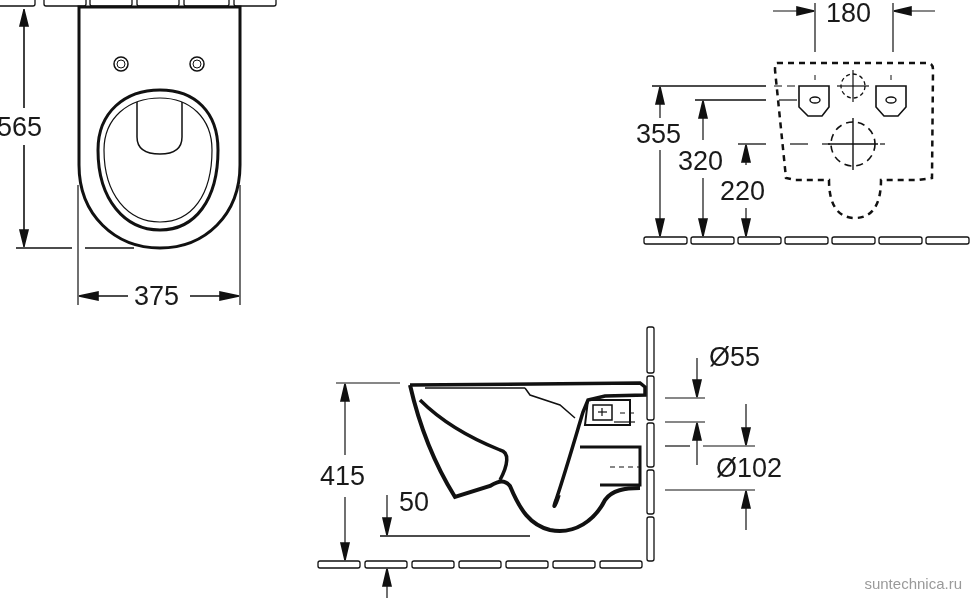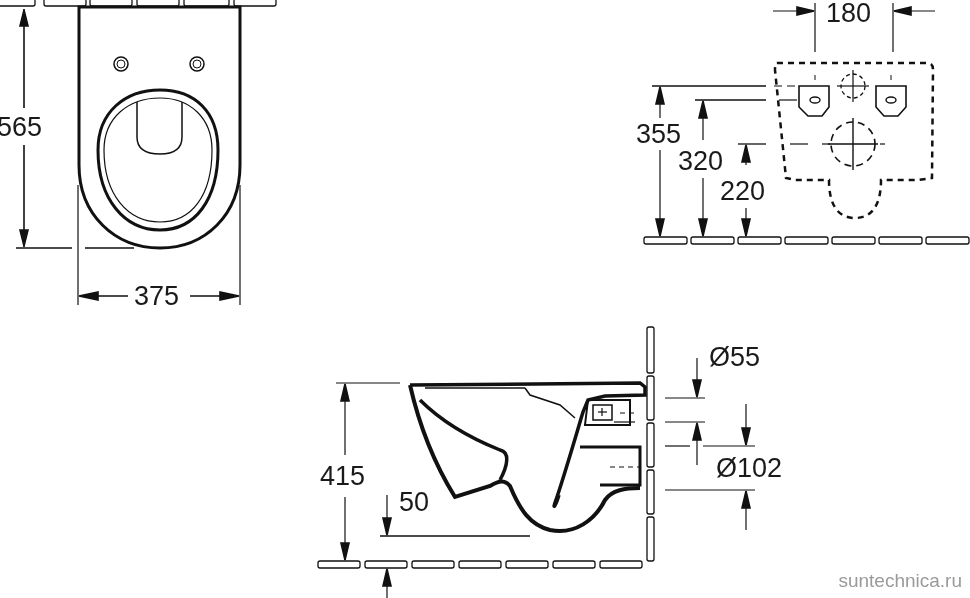--- a/index.html
+++ b/index.html
@@ -1,19 +1,19 @@
 <!DOCTYPE html>
 <html><head>
 <meta charset="utf-8">
 <style>
   html,body{margin:0;padding:0;background:#fff;}
   body{width:970px;height:598px;position:relative;overflow:hidden;font-family:"Liberation Sans",sans-serif;}
   svg{position:absolute;left:0;top:0;}
   .dim{font-family:"Liberation Sans",sans-serif;font-size:27px;fill:#1a1a1a;}
-  .wm{position:absolute;right:8px;bottom:6px;font-size:19px;color:#9a9a9a;font-family:"Liberation Sans",sans-serif;}
+  .wm{position:absolute;right:8px;bottom:6px;font-size:15px;color:#9a9a9a;font-family:"Liberation Sans",sans-serif;}
 </style>
 </head>
 <body>
 
 <svg width="970" height="598" viewBox="0 0 970 598">
   <g stroke="#111" fill="none" stroke-width="1.6">
 
     <g>
 
       <g stroke-width="1.3">

